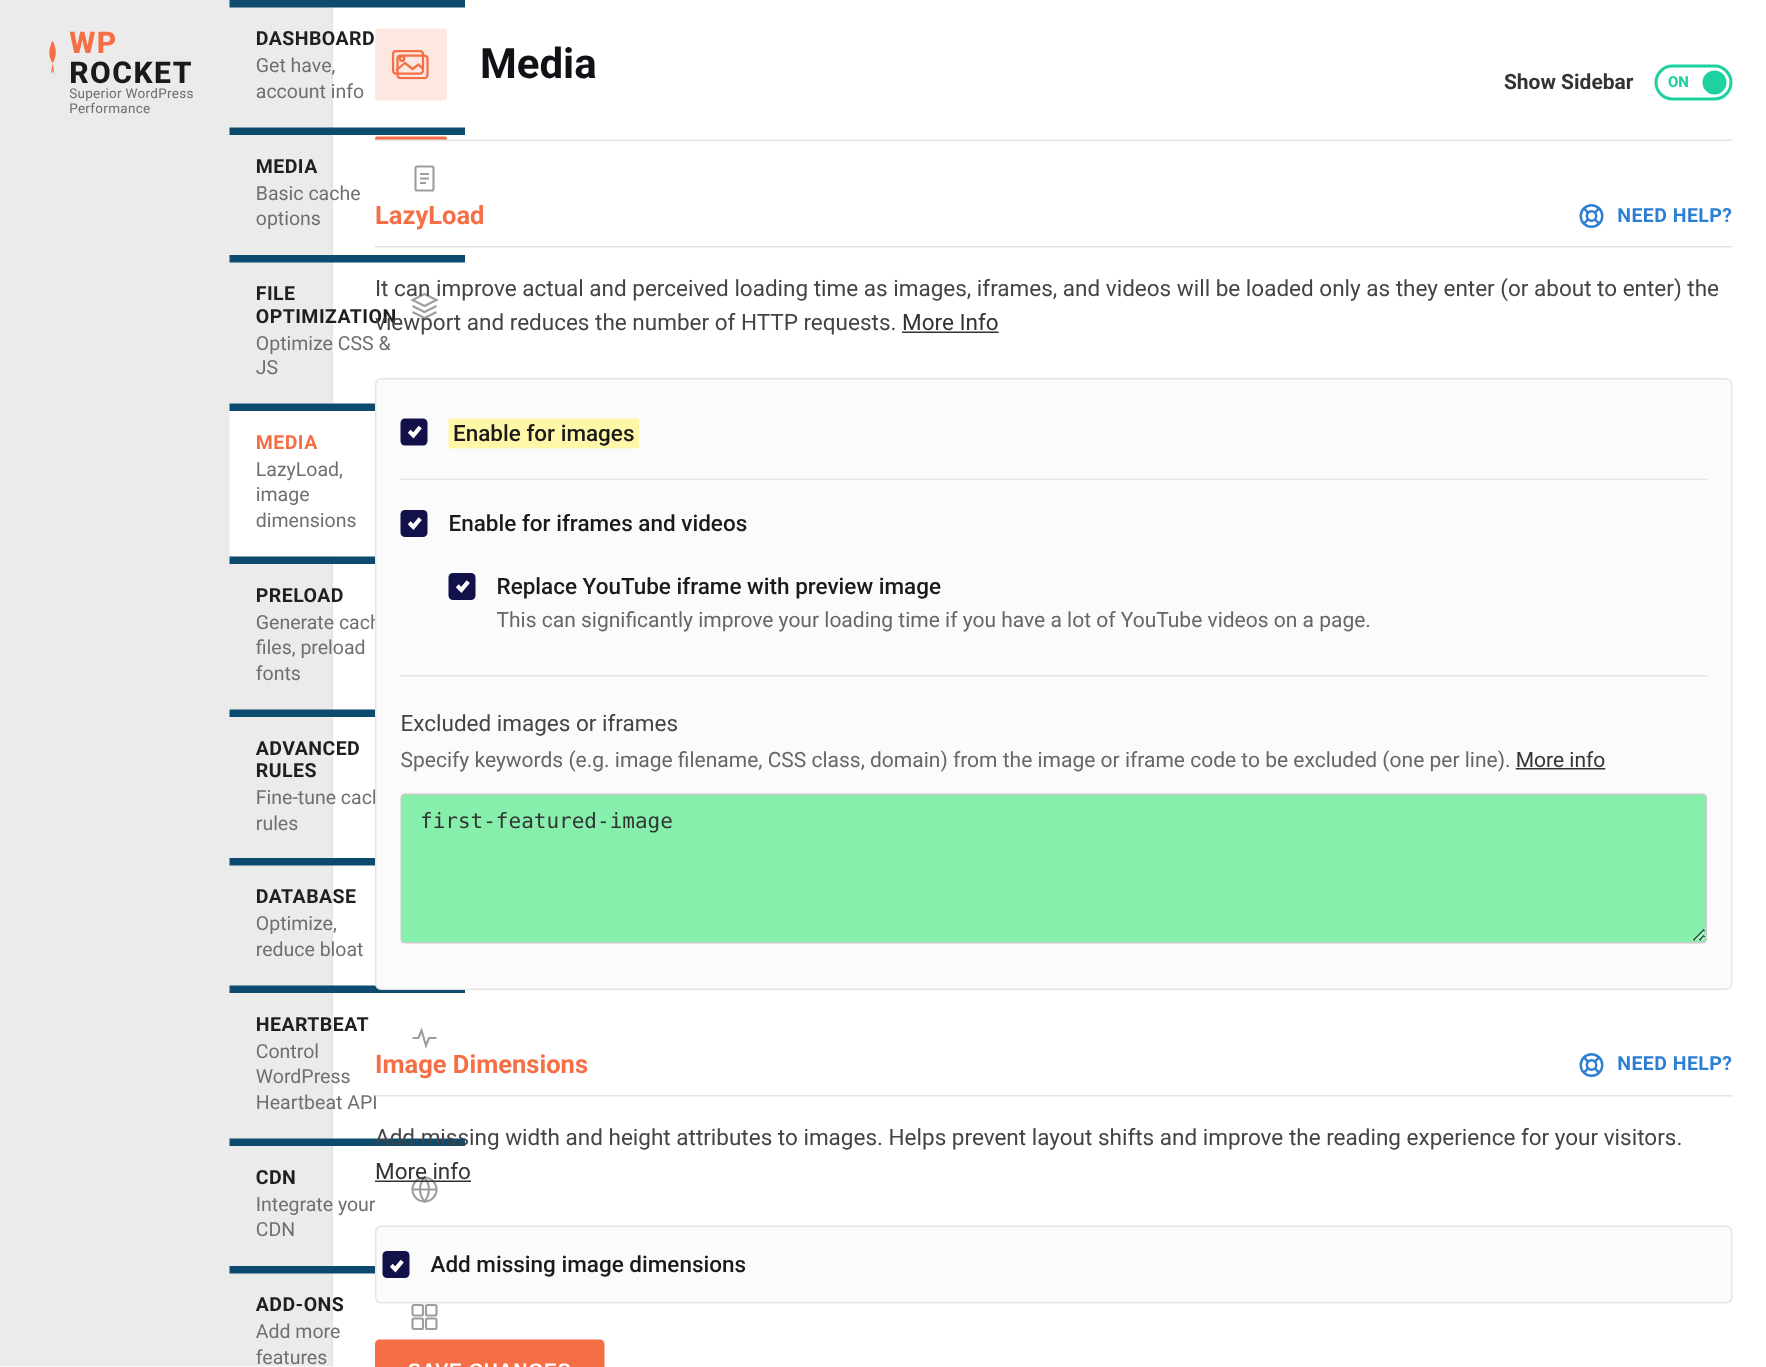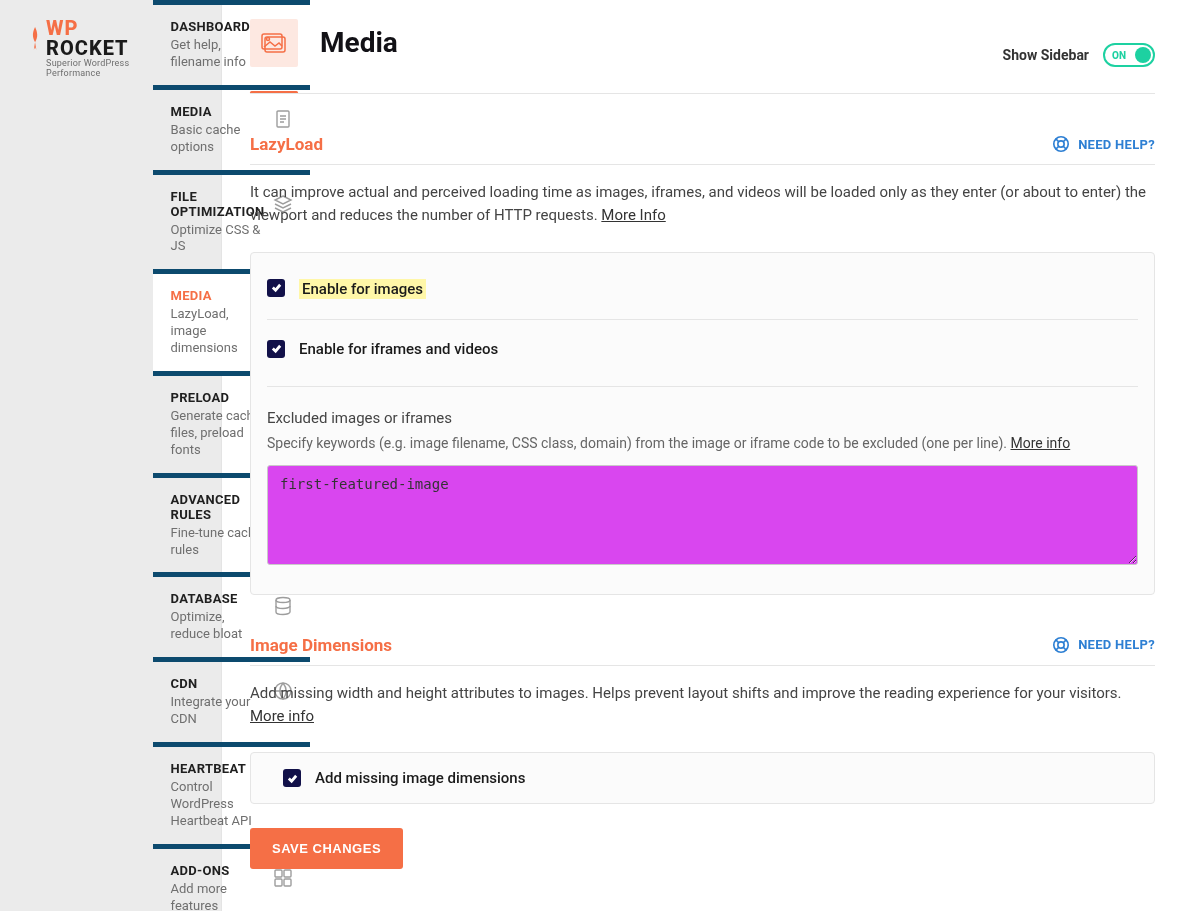--- a/index.html
+++ b/index.html
@@ -178,28 +178,28 @@
 .opt-sub { font-size:14px; color:#666; margin-top:6px; }
 .field-group { margin-top: 22px; }
 .field-title { font-size:15px; color:#444; }
 .field-desc { font-size:14px; color:#666; margin-top:8px; }
 textarea {
   width:100%;
   height: 100px;
   margin-top:14px;
   border:1px solid #c9c9c9;
   border-radius:3px;
-  background:#d946ef;
+  background:#86efac;
   padding:10px 12px;
   font-family: ui-monospace, Menlo, Consolas, monospace;
   font-size:14px;
   resize: vertical;
   color:#333;
 }
-.panel-sm { padding: 14px 32px; }
+.panel-sm { padding: 14px 4px; }
 .save-btn {
   margin-top: 24px;
   background:#f56f46;
   color:#fff;
   border:none;
   padding: 13px 22px;
   font-size:13px;
   font-weight:700;
   letter-spacing:0.5px;
   border-radius:3px;
@@ -219,21 +219,21 @@
       <div class="logo-text-wrap">
         <div class="logo-text"><span class="logo-wp">WP</span> <span>ROCKET</span></div>
         <div class="logo-sub">Superior WordPress Performance</div>
       </div>
     </div>
   </div>
   <nav class="nav" id="nav">
       <div class="nav-item">
         <div class="nav-texts">
           <div class="nav-title">DASHBOARD</div>
-          <div class="nav-desc">Get help, filename info</div>
+          <div class="nav-desc">Get have, account info</div>
         </div>
         <div class="nav-icon">
           <svg viewBox="0 0 22 22">
             <path d="M3 10 L11 3 L19 10 V19 H13 V13 H9 V19 H3 Z"></path>
           </svg>
         </div>
       </div>
       <div class="nav-item">
         <div class="nav-texts">
           <div class="nav-title">MEDIA</div>
@@ -306,38 +306,38 @@
         <div class="nav-icon">
           <svg viewBox="0 0 22 22">
             <ellipse cx="11" cy="5" rx="7" ry="2.5"></ellipse>
             <path d="M4 5 V17 A7 2.5 0 0 0 18 17 V5"></path>
             <path d="M4 11 A7 2.5 0 0 0 18 11"></path>
           </svg>
         </div>
       </div>
       <div class="nav-item">
         <div class="nav-texts">
+          <div class="nav-title">HEARTBEAT</div>
+          <div class="nav-desc">Control WordPress Heartbeat API</div>
+        </div>
+        <div class="nav-icon">
+          <svg viewBox="0 0 22 22">
+            <path d="M3 12 H7 L9 7 L12 17 L14 12 H19"></path>
+          </svg>
+        </div>
+      </div>
+      <div class="nav-item">
+        <div class="nav-texts">
           <div class="nav-title">CDN</div>
           <div class="nav-desc">Integrate your CDN</div>
         </div>
         <div class="nav-icon">
           <svg viewBox="0 0 22 22">
             <circle cx="11" cy="11" r="8"></circle>
             <path d="M3 11 H19 M11 3 C7 8 7 14 11 19 C15 14 15 8 11 3"></path>
-          </svg>
-        </div>
-      </div>
-      <div class="nav-item">
-        <div class="nav-texts">
-          <div class="nav-title">HEARTBEAT</div>
-          <div class="nav-desc">Control WordPress Heartbeat API</div>
-        </div>
-        <div class="nav-icon">
-          <svg viewBox="0 0 22 22">
-            <path d="M3 12 H7 L9 7 L12 17 L14 12 H19"></path>
           </svg>
         </div>
       </div>
       <div class="nav-item">
         <div class="nav-texts">
           <div class="nav-title">ADD-ONS</div>
           <div class="nav-desc">Add more features</div>
         </div>
         <div class="nav-icon">
           <svg viewBox="0 0 22 22">
@@ -416,20 +416,31 @@
         <span class="opt-label hl">Enable for images</span>
       </div>
       <hr class="opt-divider">
       <div class="opt-row">
         <span class="chk">
             <svg viewBox="0 0 12 12">
               <path d="M2 6 L5 9 L10 3"></path>
             </svg>
           </span>
         <span class="opt-label">Enable for iframes and videos</span>
+      </div>
+      <div class="opt-row opt-indent" style="margin-top:8px">
+        <span class="chk">
+            <svg viewBox="0 0 12 12">
+              <path d="M2 6 L5 9 L10 3"></path>
+            </svg>
+          </span>
+        <div>
+          <div class="opt-label">Replace YouTube iframe with preview image</div>
+          <div class="opt-sub">This can significantly improve your loading time if you have a lot of YouTube videos on a page.</div>
+        </div>
       </div>
       <hr class="opt-divider" style="margin-top:20px">
       <div class="field-group">
         <div class="field-title">Excluded images or iframes</div>
         <div class="field-desc">
           <span>Specify keywords (e.g. image filename, CSS class, domain) from the image or iframe code to be excluded (one per line). </span><span class="more-info">More info</span>
         </div>
         <textarea id="excluded-ta" style="">first-featured-image</textarea>
       </div>
     </div>

